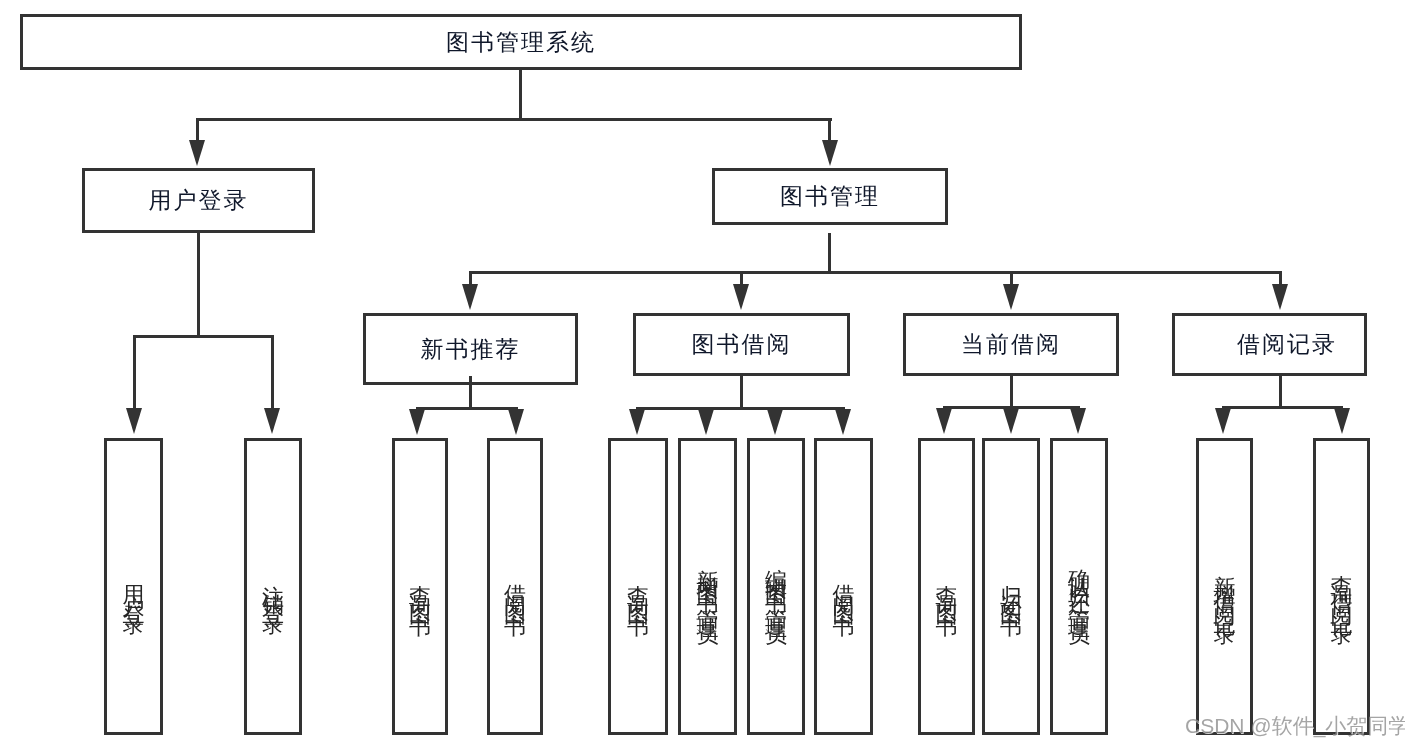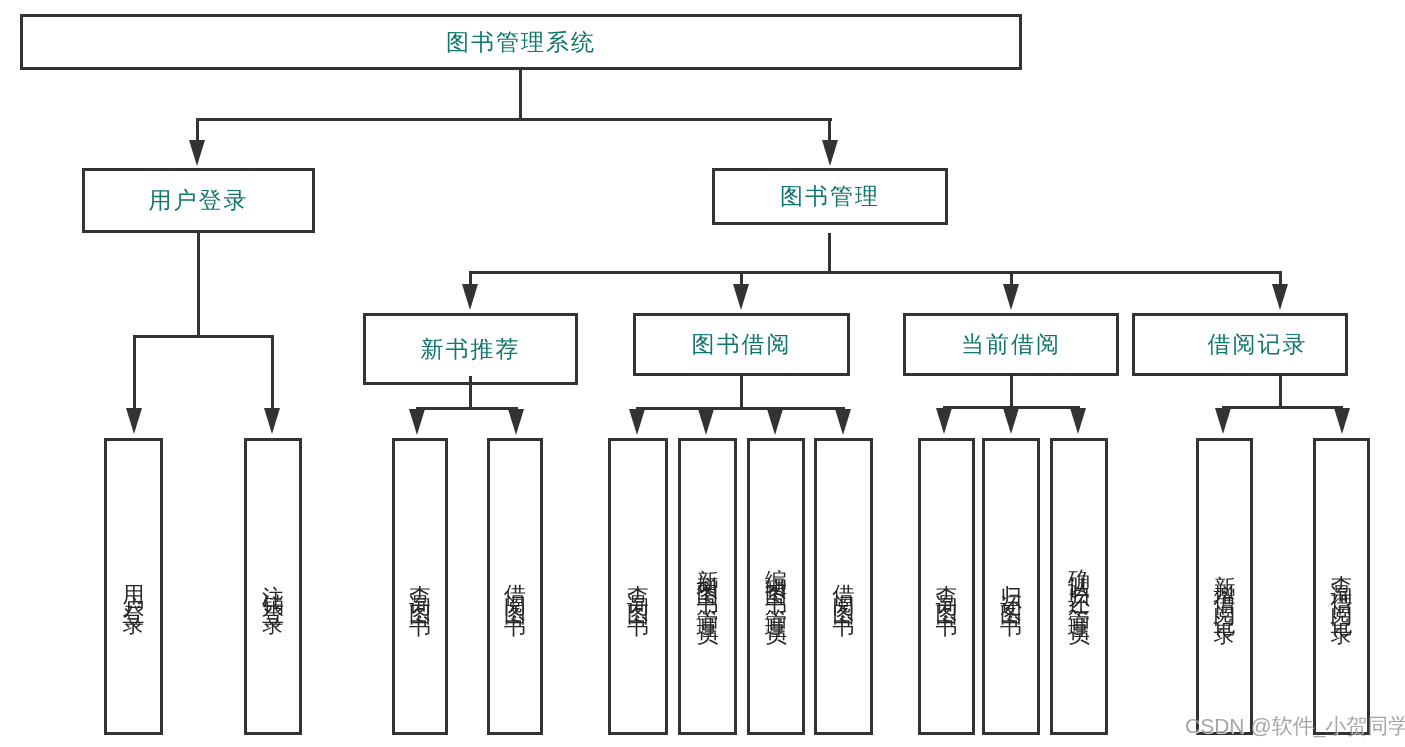--- a/index.html
+++ b/index.html
@@ -15,21 +15,21 @@
     position: absolute;
     border: 3px solid #333333;
     background: #ffffff;
     box-sizing: border-box;
     display: flex;
     align-items: center;
     justify-content: center;
   }
   .node > span {
     font-size: 23px;
-    color: #0f766e;
+    color: #0f172a;
     letter-spacing: 2px;
     white-space: nowrap;
   }
   .leaf {
     position: absolute;
     top: 438px;
     height: 297px;
     border: 3px solid #333333;
     background: #ffffff;
     box-sizing: border-box;
@@ -111,21 +111,21 @@
 
   <div class="node" style="left:363px; top:313px; width:215px; height:72px;">
     <span>新书推荐</span>
   </div>
   <div class="node" style="left:633px; top:313px; width:217px; height:63px;">
     <span>图书借阅</span>
   </div>
   <div class="node" style="left:903px; top:313px; width:216px; height:63px;">
     <span>当前借阅</span>
   </div>
-  <div class="node" style="left:1132px; top:313px; width:216px; height:63px;padding-left:35px;">
+  <div class="node" style="left:1172px; top:313px; width:195px; height:63px;padding-left:35px;">
     <span>借阅记录</span>
   </div>
 
   <div class="vline" style="left:469px; top:376px; height:31px;"></div>
   <div class="hline" style="left:416px; top:407px; width:102px;"></div>
   <div class="arrow" style="left:409px; top:409px;"></div>
   <div class="arrow" style="left:508px; top:409px;"></div>
 
   <div class="vline" style="left:740px; top:376px; height:31px;"></div>
   <div class="hline" style="left:636px; top:407px; width:209px;"></div>

